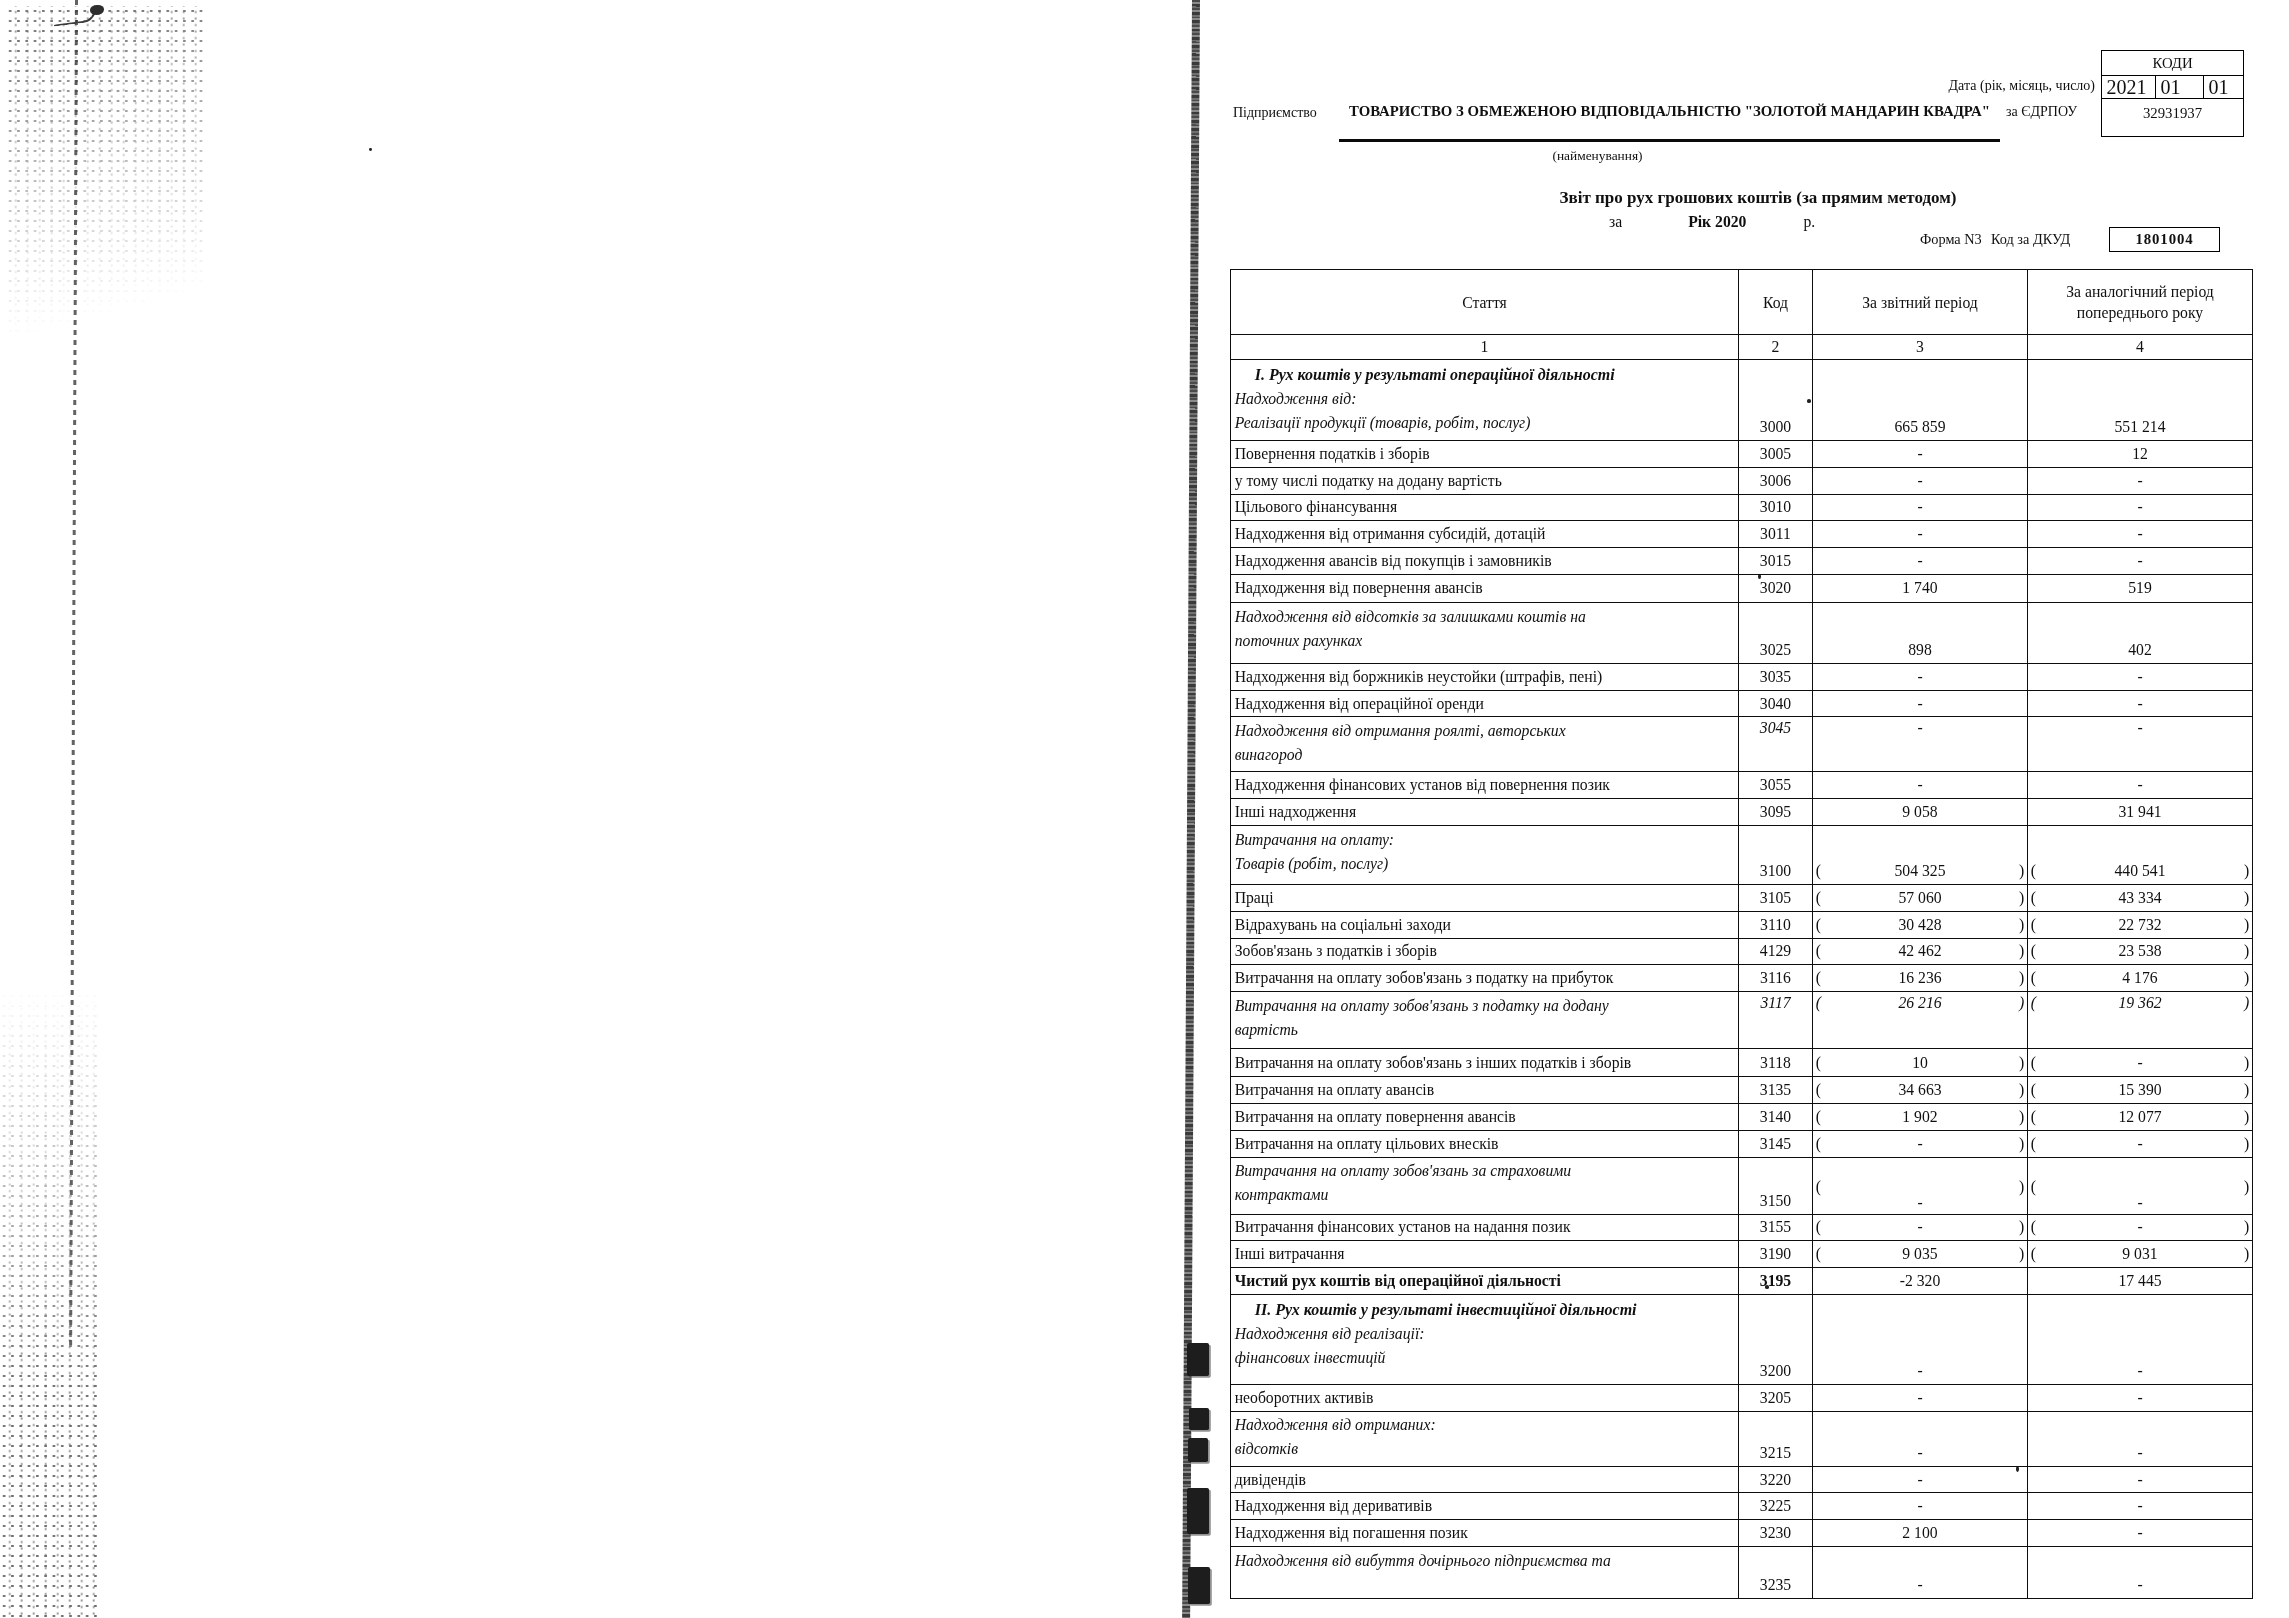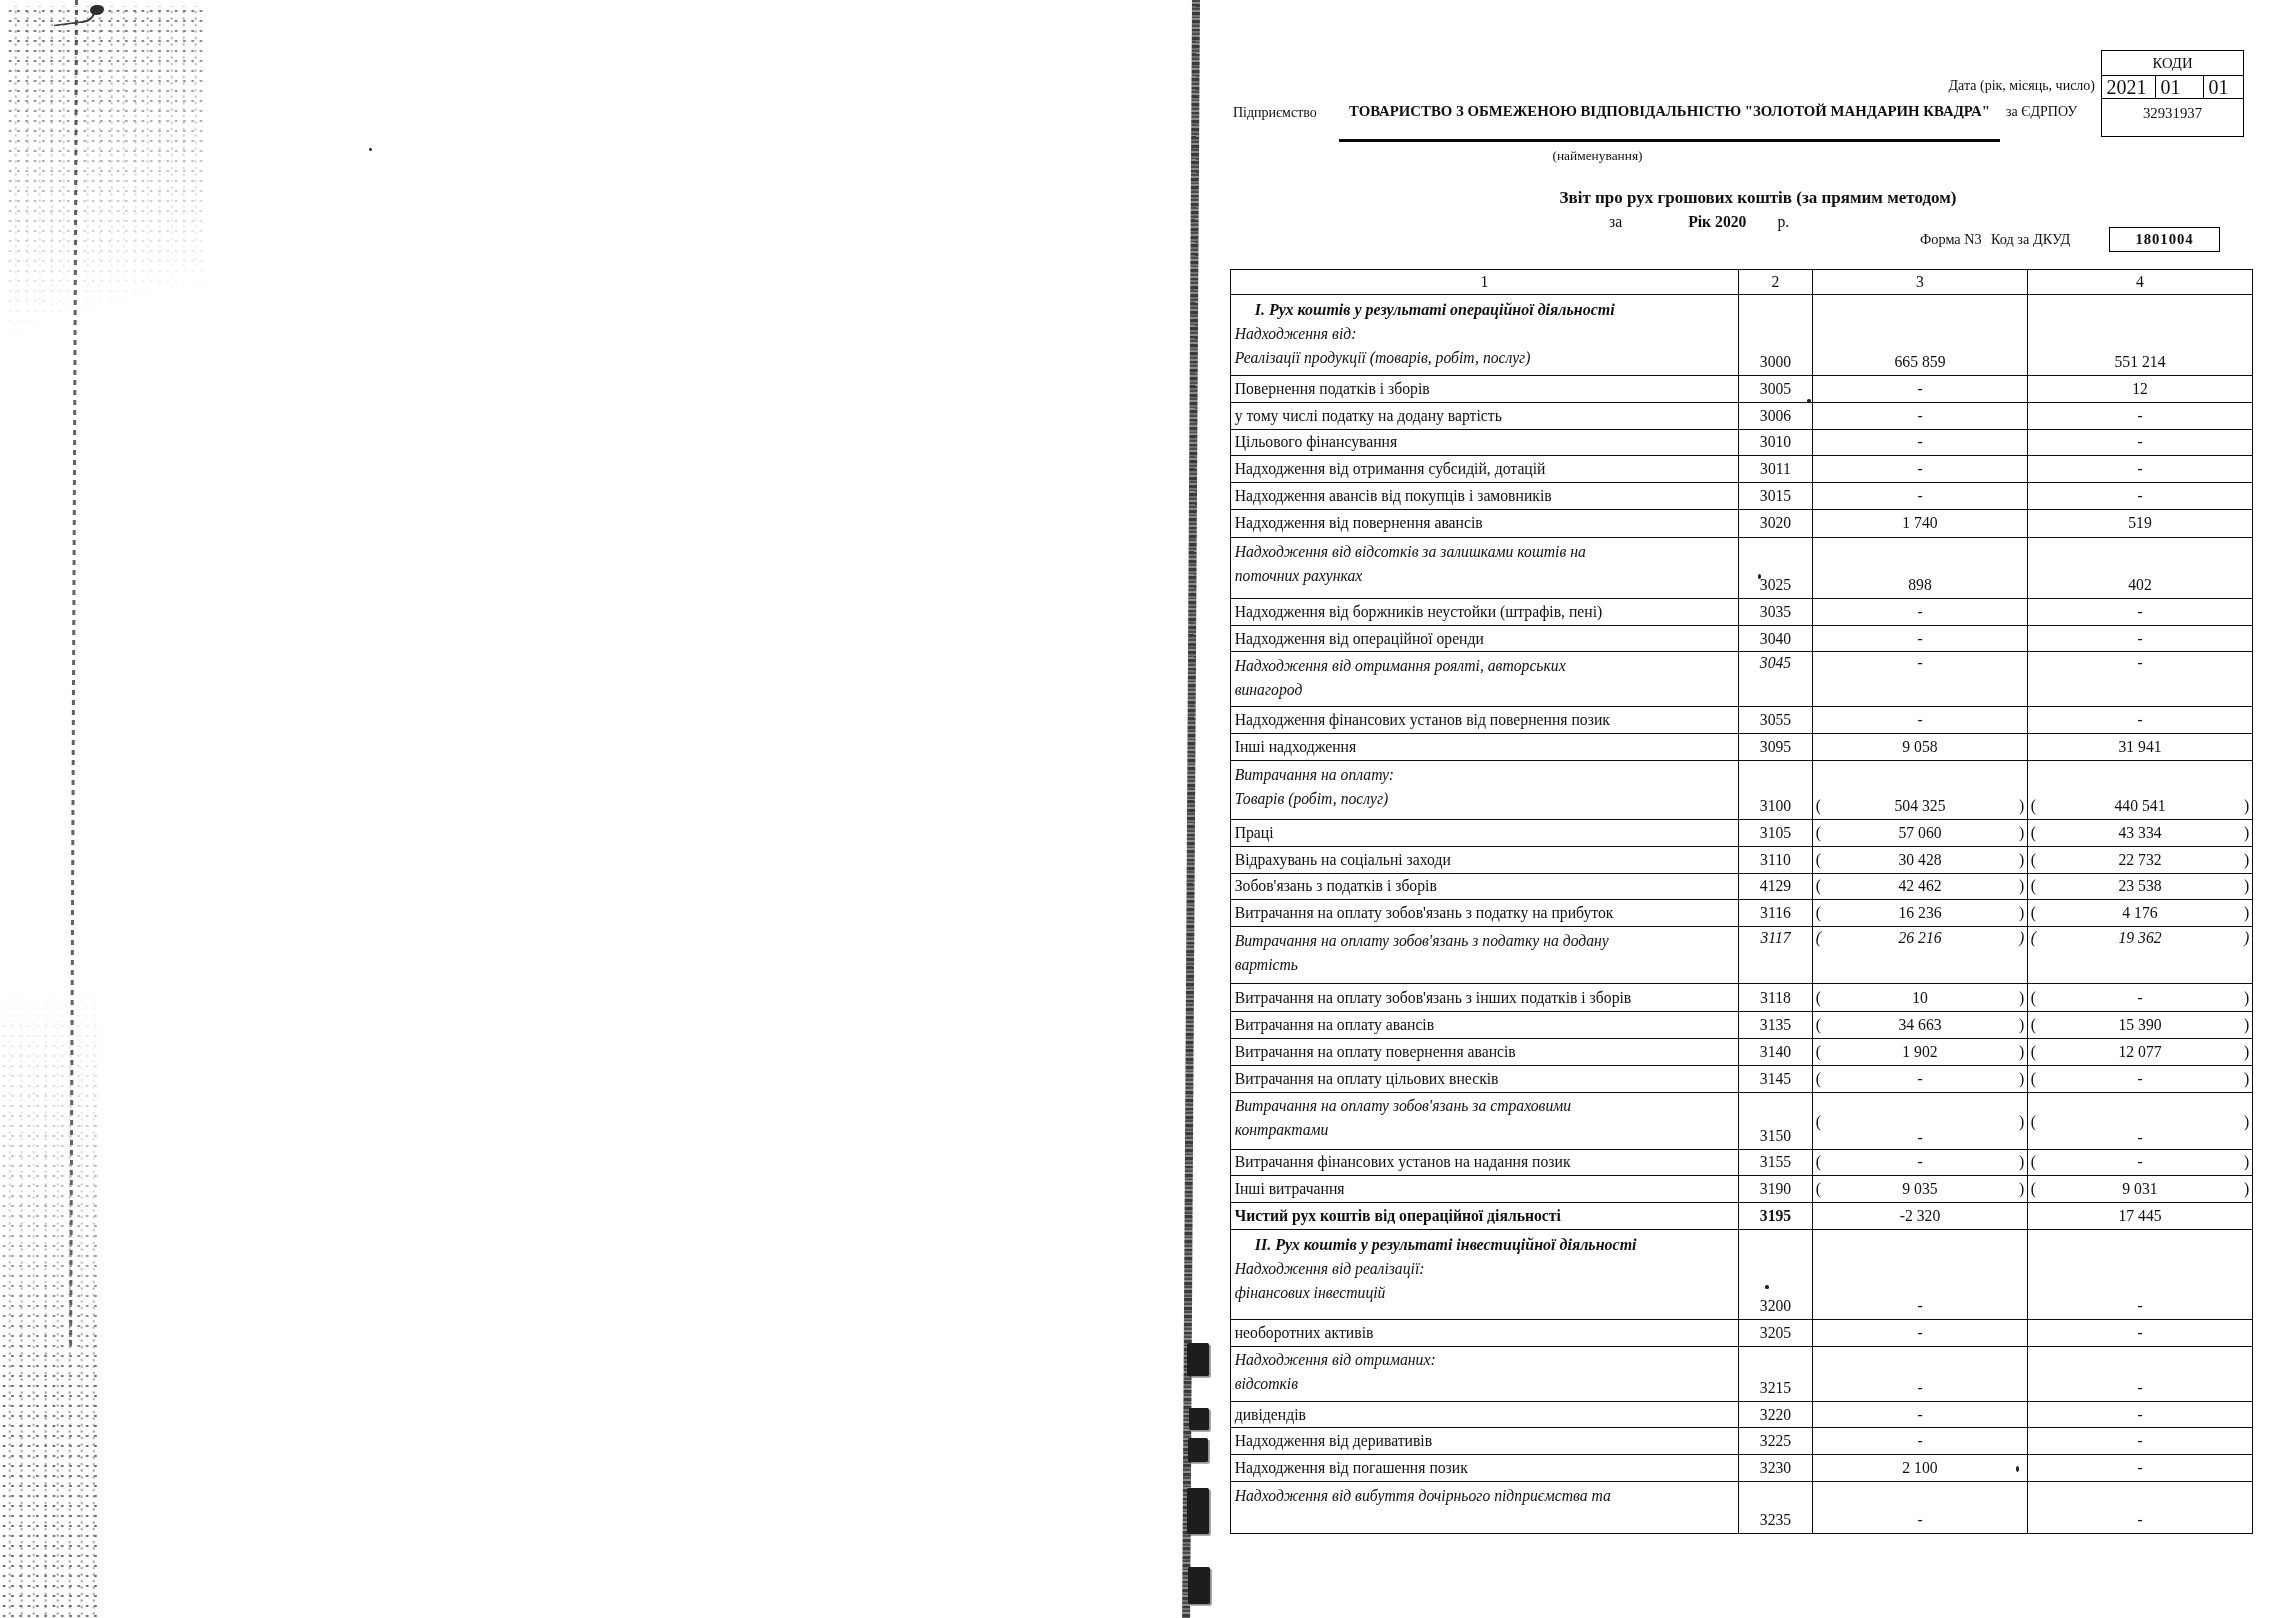--- a/index.html
+++ b/index.html
@@ -45,21 +45,21 @@
   .codes-daterow div:last-child{border-right:none;}
   .cd-y{width:54px;} .cd-m{width:48px;} .cd-d{flex:1;}
   .codes-edrpou{height:37px;text-align:center;line-height:28px;font-size:14.8px;}
   .ent-label{left:1233px;top:105px;text-align:center;}
   .company{left:1349px;top:102px;width:646px;font-weight:bold;font-size:14.8px;line-height:18.5px;}
   .edrpou-label{left:2006px;top:104px;}
   .company-line{left:1339px;top:139px;width:661px;height:2.8px;background:#0a0a0a;}
   .name-caption{left:1339px;top:148px;width:517px;text-align:center;font-size:13.4px;}
   .doc-title{left:1497px;top:188px;width:522px;text-align:center;font-weight:bold;font-size:17px;}
   .period-line{left:1609px;top:213px;width:425px;font-size:15.7px;}
-  .period-line .pv{font-weight:bold;margin-left:66px;margin-right:31px;}
+  .period-line .pv{font-weight:bold;margin-left:66px;margin-right:57px;}
   .form-line{left:1920px;top:231px;font-size:14.3px;}
   .form-line .gap{display:inline-block;width:9.2px;}
   .dkud-box{left:2109px;top:227px;width:109px;height:23px;border:1.8px solid #000;
     text-align:center;line-height:23px;font-size:14.8px;font-weight:bold;letter-spacing:0.9px;}
 
   
   .tbl-wrap{left:1230px;top:269px;}
   table.cf{border-collapse:collapse;table-layout:fixed;width:1022px;}
   table.cf td{border:1.8px solid #0d0d0d;font-size:15.7px;padding:0;overflow:hidden;vertical-align:middle;}
   .head-row{height:65px;}
@@ -129,20 +129,26 @@
 
   <div class="abs tbl-wrap">
     <table class="cf">
       <colgroup>
         <col style="width:508px">
           <col style="width:74px">
           <col style="width:215px">
           <col style="width:225px">
       </colgroup>
       <tbody>
+        <tr class="head-row">
+          <td>Стаття</td>
+          <td>Код</td>
+          <td>За звітний період</td>
+          <td>За аналогічний період попереднього року</td>
+        </tr>
         <tr class="num-row">
           <td>1</td>
           <td>2</td>
           <td>3</td>
           <td>4</td>
         </tr>
       </tbody>
       <tbody>
           <tr style="height: 81px;">
             <td class="label-cell v-top">

